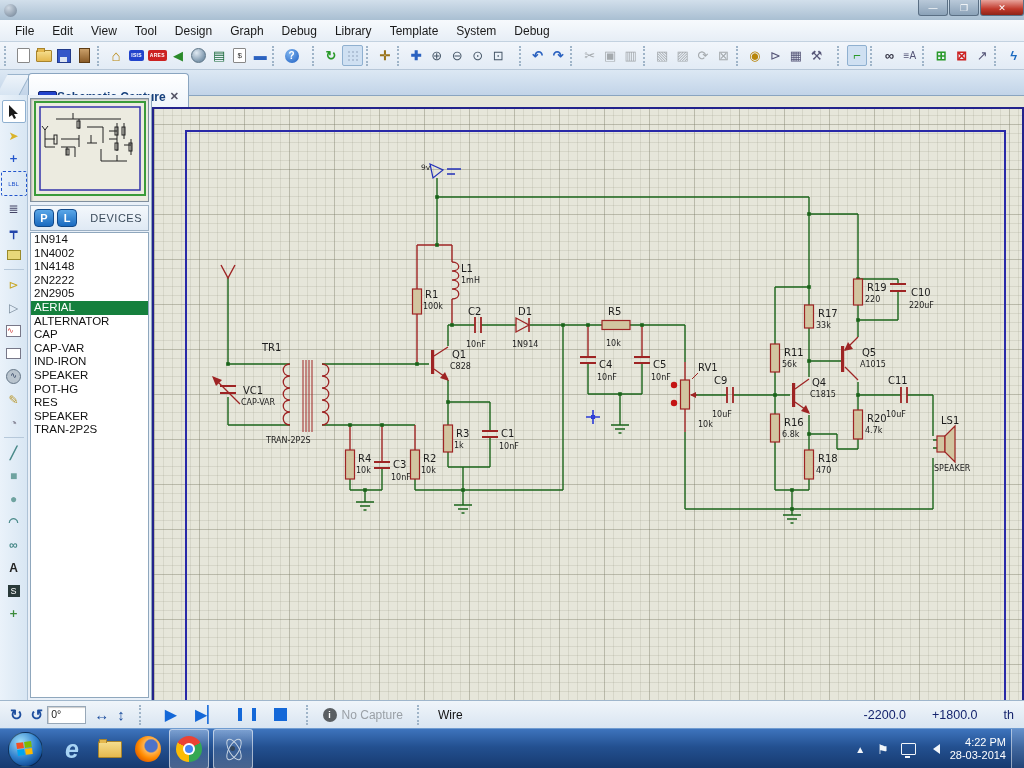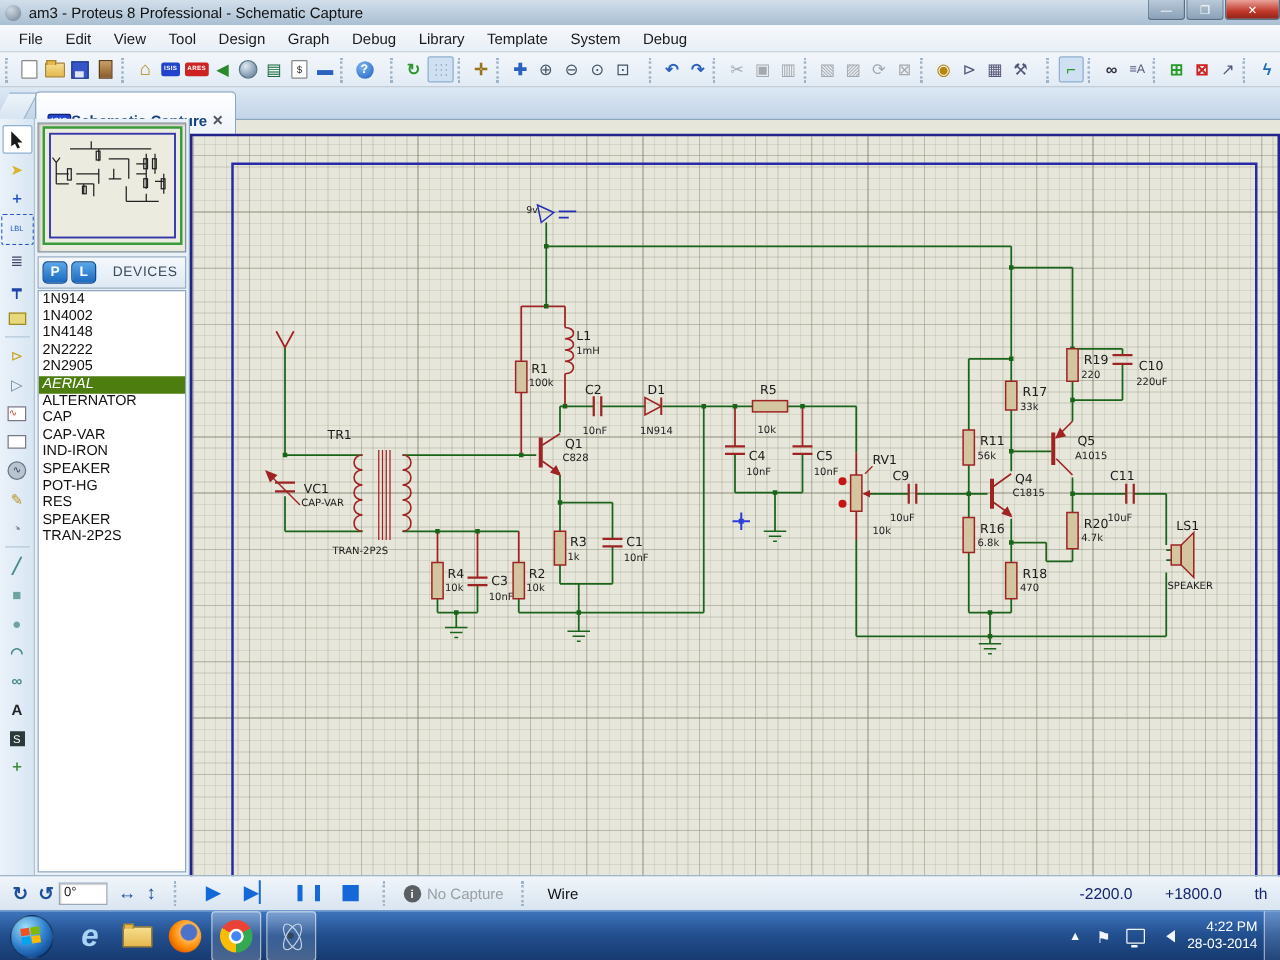--- a/index.html
+++ b/index.html
@@ -44,21 +44,21 @@
   .lt{width:22px;height:21px;display:flex;align-items:center;justify-content:center;font-size:12px;margin:1px 0;border-radius:2px;}
   .lt.active{background:#fff;border:1px solid #8fb0d0;}
   .ldiv{width:20px;border-top:1px solid #b6c8da;margin:3px 0;}
   .panel{position:absolute;left:28px;top:0;width:124px;height:605px;background:#e9f0f8;border-right:1px solid #8fa7bd;box-sizing:border-box;display:flex;flex-direction:column;}
   .overview{margin:3px 2px 2px 2px;height:102px;background:#ecebe0;border:1px solid #808f9e;box-shadow:inset 1px 1px 2px rgba(0,0,0,.25);position:relative;}
   .plrow{height:24px;display:flex;align-items:center;background:linear-gradient(#f4f8fc,#dfe9f4);border:1px solid #9cb0c4;margin:1px 2px;padding:0 3px;}
   .plbtn{width:18px;height:16px;border-radius:4px;background:linear-gradient(#5aa7e8,#1a6ac0);border:1px solid #11498a;color:#fff;font-size:11px;font-weight:bold;display:flex;align-items:center;justify-content:center;margin-right:3px;}
   .devhdr{flex:1;text-align:right;font-size:11px;color:#3a4a5a;letter-spacing:.5px;padding-right:3px;}
   .devlist{flex:1;background:#fff;border:1px solid #8fa7bd;margin:0 2px 2px 2px;overflow:hidden;font-size:11.5px;color:#111;}
   .drow{height:13.6px;line-height:13.6px;padding-left:3px;white-space:nowrap;}
-  .drow.sel{background:#4d7c0f;color:#fff;font-style:italic;}
+  .drow.sel{background:#15803d;color:#fff;}
   .canvas{position:absolute;left:152px;top:12px;width:872px;height:605px;box-sizing:border-box;border:2px solid #23238c;background-color:#e6e6da;background-image:
     repeating-linear-gradient(0deg,rgba(120,120,100,.30) 0 1px,transparent 1px 45px),
     repeating-linear-gradient(90deg,rgba(120,120,100,.30) 0 1px,transparent 1px 45px),
     repeating-linear-gradient(0deg,rgba(140,140,120,.18) 0 1px,transparent 1px 9px),
     repeating-linear-gradient(90deg,rgba(140,140,120,.18) 0 1px,transparent 1px 9px);}
   .sheet{position:absolute;left:31px;top:21px;width:817px;height:571px;border:2px solid #2a2aa8;}
   #schsvg{position:absolute;left:0;top:0;}
   #schsvg text{font-family:"DejaVu Sans",sans-serif;fill:#1c1c1c;}
   .rf{font-size:10px;}
   .vl{font-size:8px;}
@@ -98,21 +98,20 @@
   .clock{text-align:right;font-size:11px;line-height:13px;margin:0 5px 0 8px;}
   .showdesk{width:12px;height:40px;background:linear-gradient(rgba(255,255,255,.20),rgba(255,255,255,.05));border-left:1px solid rgba(255,255,255,.5);}
 </style>
 </head>
 <body>
 
 <div id="app">
 
   <div class="titlebar">
     <span class="appicon"></span>
-    <span class="titletext">am3 - Proteus 8 Professional - Schematic Capture</span>
     <span class="winbtns">
       <span class="wbtn">—</span>
       <span class="wbtn">❐</span>
       <span class="wbtn close">✕</span>
     </span>
   </div>
 
   <div class="menubar">
     <span class="mi">File</span>
     <span class="mi">Edit</span>

